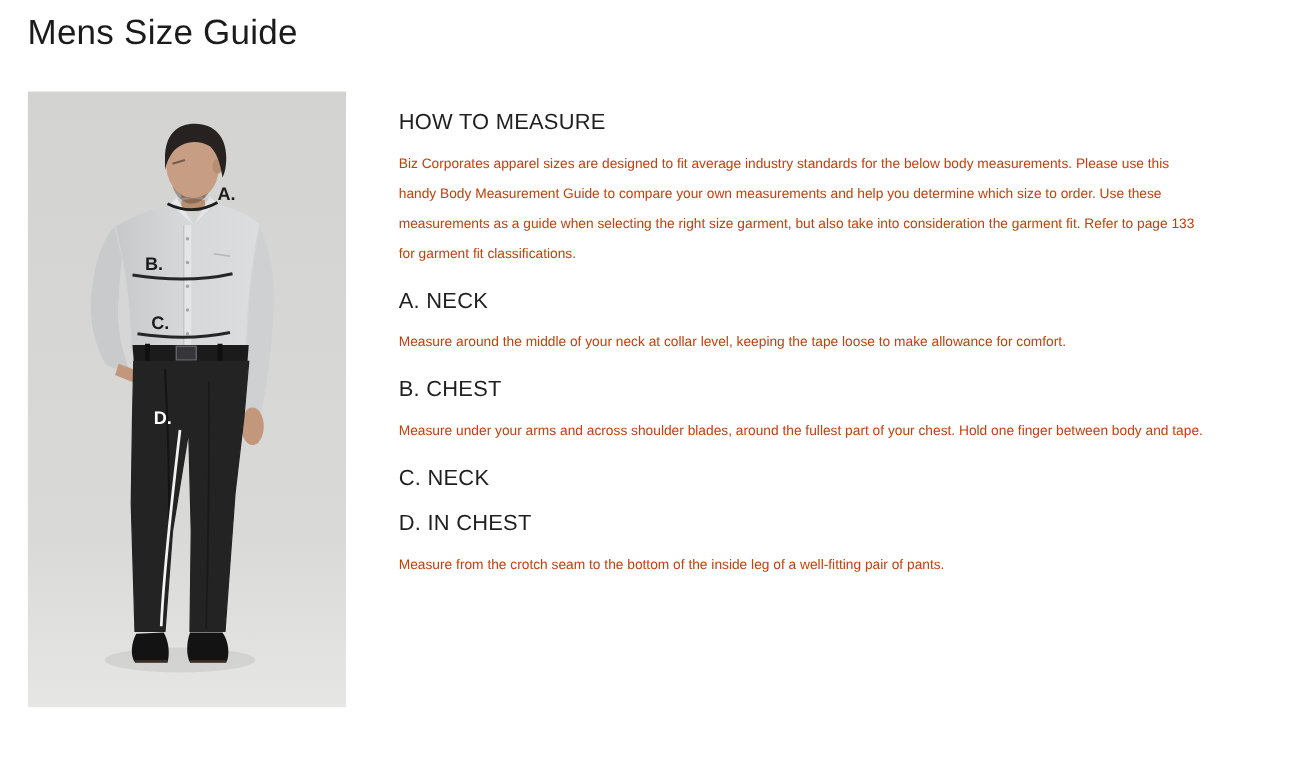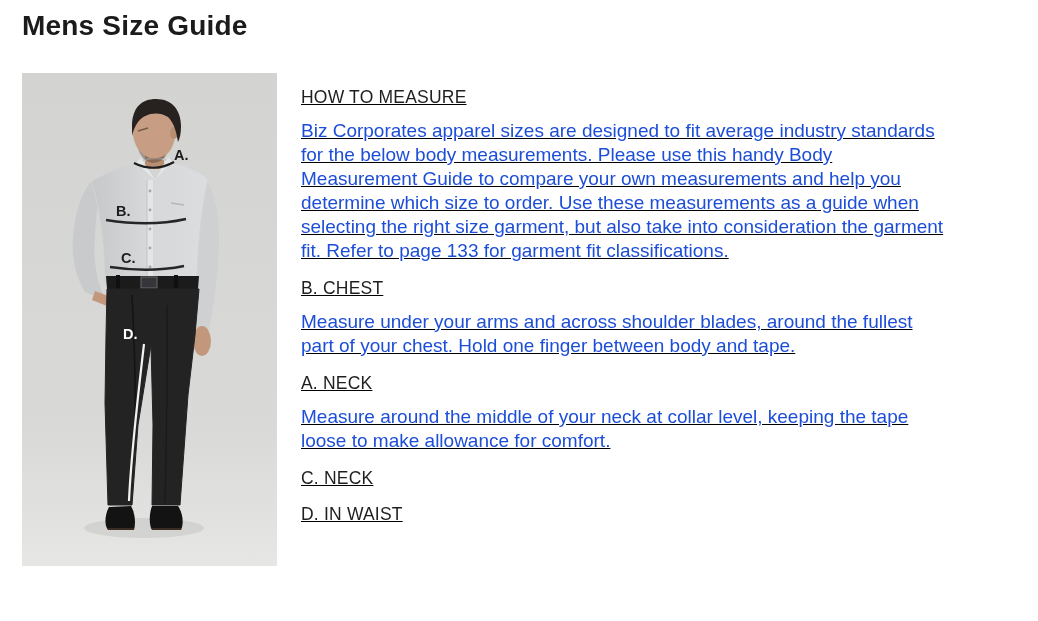--- a/index.html
+++ b/index.html
@@ -3,36 +3,36 @@
 <meta charset="utf-8">
 <style>
   html,body{margin:0;padding:0;background:#ffffff;}
   body{
     width:1038px;height:621px;overflow:hidden;
     font-family:"Liberation Sans",sans-serif;
     -webkit-font-smoothing:antialiased;
   }
   .page{padding:9px 0 0 22px;}
   .page-title{
-    margin:0;font-size:28px;line-height:34px;font-weight:700;
+    margin:0;font-size:28px;line-height:34px;font-weight:400;
     color:#1b1b1b;letter-spacing:0.2px;
   }
   .content{display:flex;align-items:flex-start;margin-top:30px;}
   .photo-wrap{width:255px;height:493px;flex:none;overflow:hidden;}
   .photo-wrap svg{display:block;}
-  .text-col{margin-left:24px;padding-top:13px;width:648px;text-decoration:underline;}
+  .text-col{margin-left:42px;padding-top:13px;width:648px;}
   .section{margin:0;}
   .section + .section{margin-top:14px;}
   .section h2{
     margin:0 0 11px 0;font-size:17.5px;line-height:22px;font-weight:400;
     color:#1f1f1f;letter-spacing:0.2px;
   }
   .section p{
-    margin:0;font-size:19px;line-height:24px;font-weight:400;
-    color:#1d4ed8;
+    margin:0;font-size:11px;line-height:24px;font-weight:400;
+    color:#c2410c;
   }
   svg text.marker{
     font-family:"Liberation Sans",sans-serif;
     font-weight:700;font-size:14.5px;
   }
 </style>
 </head>
 <body>
 
 <div class="page">
@@ -118,32 +118,33 @@
     </div>
 
     <div class="text-col">
 
       <div class="section">
         <h2>HOW TO MEASURE</h2>
         <p>Biz Corporates apparel sizes are designed to fit average industry standards for the below body measurements. Please use this handy Body Measurement Guide to compare your own measurements and help you determine which size to order. Use these measurements as a guide when selecting the right size garment, but also take into consideration the garment fit. Refer to page 133 for garment fit classifications.</p>
       </div>
 
       <div class="section">
-        <h2>B. CHEST</h2>
-        <p>Measure under your arms and across shoulder blades, around the fullest part of your chest. Hold one finger between body and tape.</p>
+        <h2>A. NECK</h2>
+        <p>Measure around the middle of your neck at collar level, keeping the tape loose to make allowance for comfort.</p>
       </div>
 
       <div class="section">
-        <h2>A. NECK</h2>
-        <p>Measure around the middle of your neck at collar level, keeping the tape loose to make allowance for comfort.</p>
+        <h2>B. CHEST</h2>
+        <p>Measure under your arms and across shoulder blades, around the fullest part of your chest. Hold one finger between body and tape.</p>
       </div>
 
       <div class="section">
         <h2>C. NECK</h2>
       </div>
 
       <div class="section">
-        <h2>D. IN WAIST</h2>
+        <h2>D. IN CHEST</h2>
+        <p>Measure from the crotch seam to the bottom of the inside leg of a well-fitting pair of pants.</p>
       </div>
 
     </div>
   </div>
 </div>
 
 </body></html>

